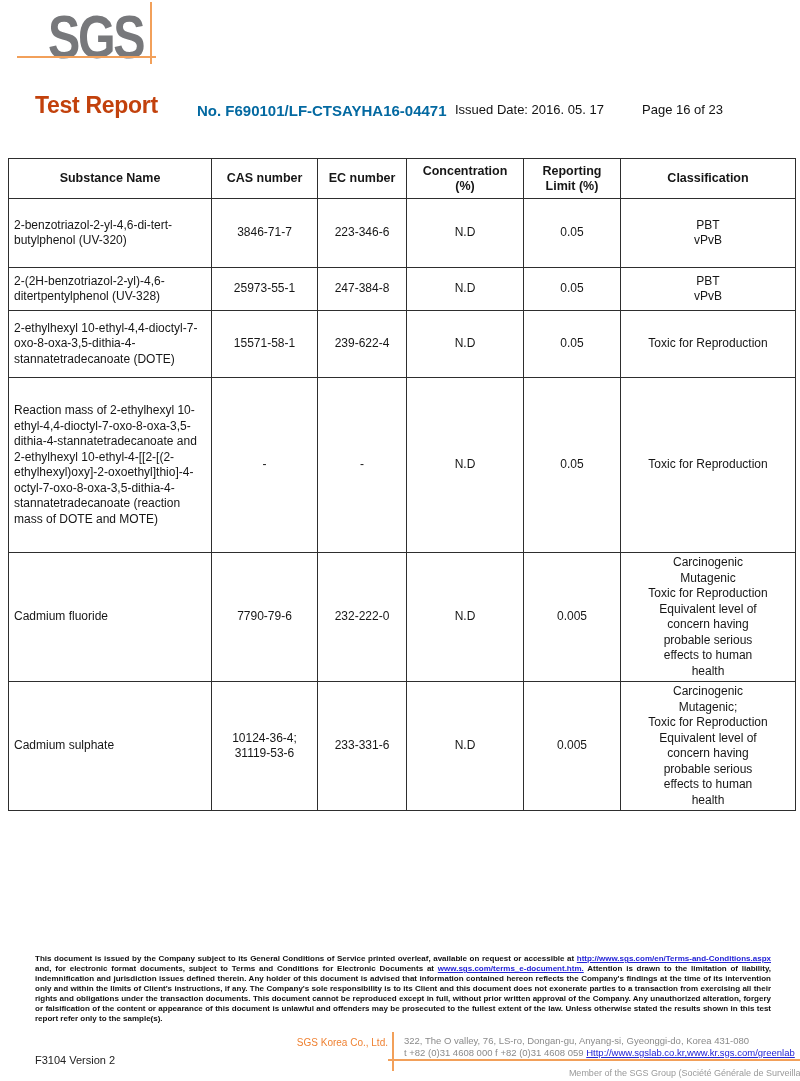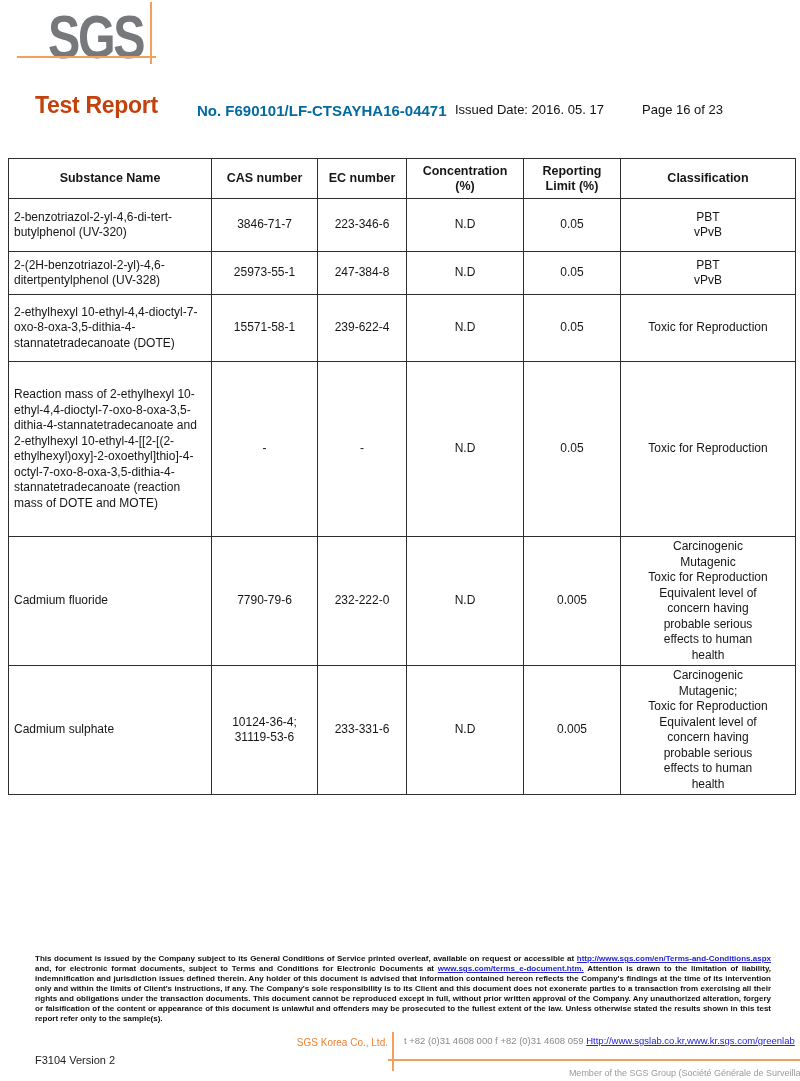--- a/index.html
+++ b/index.html
@@ -57,21 +57,21 @@
     white-space:pre-line;
     padding:2px 4px;
     font-size:12px;
     line-height:15.5px;
     word-wrap:break-word;
   }
   .report-table th{
     font-size:12.5px;font-weight:bold;line-height:15px;
   }
   .report-table thead tr{height:40px;}
-  .report-table tbody tr:nth-child(1){height:53px;margin-top:8px;}
+  .report-table tbody tr:nth-child(1){height:69px;margin-top:8px;}
   .report-table tbody tr:nth-child(2){height:43px;}
   .report-table tbody tr:nth-child(3){height:67px;}
   .report-table tbody tr:nth-child(4){height:175px;}
   .report-table tbody tr:nth-child(5){height:128px;}
   .report-table tbody tr:nth-child(6){height:127px;}
   .report-table td.cell-substance{
     text-align:left;padding-left:5px;padding-right:5px;
   }
   
   .legal{
@@ -212,19 +212,20 @@
 health</td>
       </tr>
     </tbody>
   </table>
 
   <p class="legal"><span>This document is issued by the Company subject to its General Conditions of Service printed overleaf, available on request or accessible at </span><span class="link">http://www.sgs.com/en/Terms-and-Conditions.aspx</span><span> and, for electronic format documents, subject to Terms and Conditions for Electronic Documents at </span><span class="link">www.sgs.com/terms_e-document.htm.</span><span> Attention is drawn to the limitation of liability, indemnification and jurisdiction issues defined therein. Any holder of this document is advised that information contained hereon reflects the Company's findings at the time of its intervention only and within the limits of Client's instructions, if any. The Company's sole responsibility is to its Client and this document does not exonerate parties to a transaction from exercising all their rights and obligations under the transaction documents. This document cannot be reproduced except in full, without prior written approval of the Company. Any unauthorized alteration, forgery or falsification of the content or appearance of this document is unlawful and offenders may be prosecuted to the fullest extent of the law.  Unless otherwise stated the results shown in this test report refer only to the sample(s).</span></p>
 
   <div class="footer-company">SGS Korea Co., Ltd.</div>
   <div class="footer-vline"></div>
   <div class="footer-address">
+    <div>322, The O valley, 76, LS-ro, Dongan-gu, Anyang-si, Gyeonggi-do, Korea 431-080</div>
     <div><span>t +82 (0)31 4608 000 f +82 (0)31 4608 059 </span><span class="link">Http://www.sgslab.co.kr,www.kr.sgs.com/greenlab</span></div>
   </div>
   <div class="footer-hline"></div>
   <div class="footer-member">Member of the SGS Group (Société Générale de Surveillance</div>
   <div class="form-version">F3104 Version 2</div>
 
 </div>
 
 </body></html>

